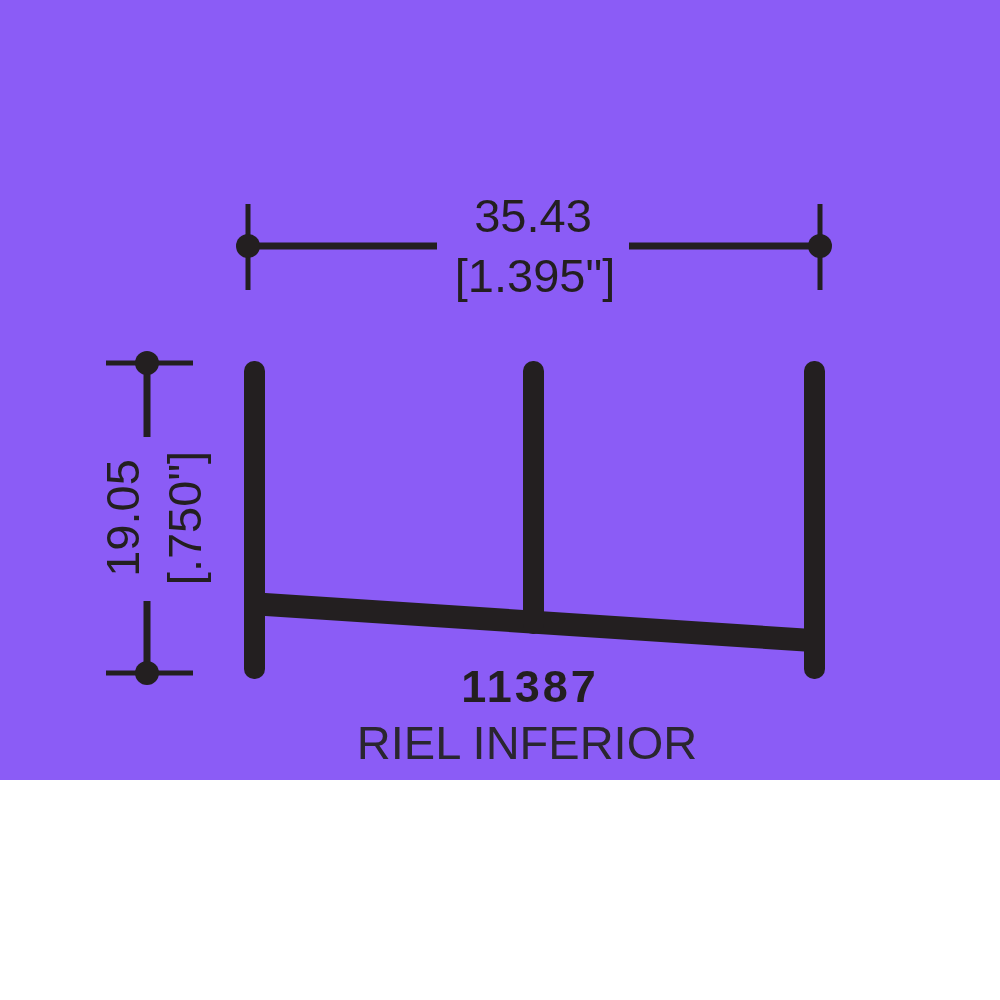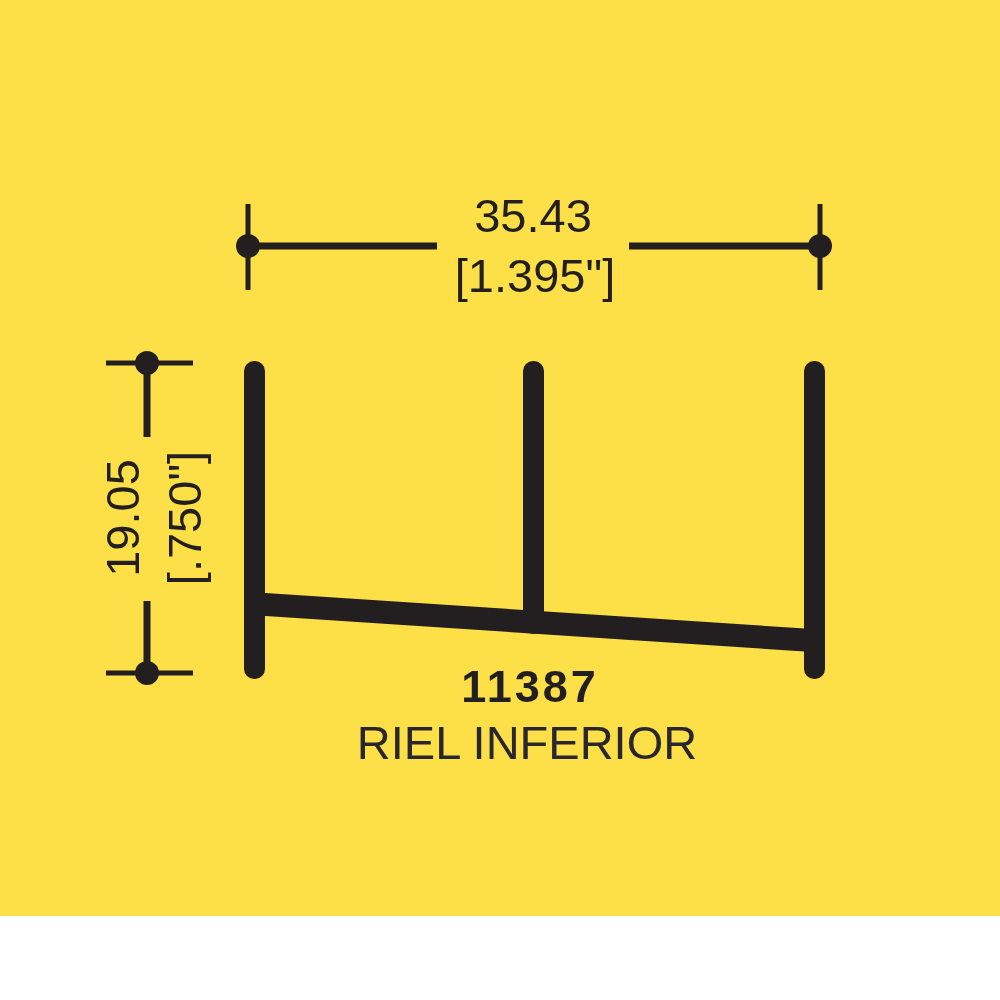--- a/index.html
+++ b/index.html
@@ -6,22 +6,22 @@
     margin: 0;
     padding: 0;
     background: #ffffff;
     width: 1000px;
     height: 1000px;
     font-family: "Liberation Sans", sans-serif;
   }
   .canvas {
     position: relative;
     width: 1000px;
-    height: 916px;
-    background: #fde047;
+    height: 780px;
+    background: #8b5cf6;
     overflow: hidden;
   }
   svg { display: block; }
   .dim-text {
     font-family: "Liberation Sans", sans-serif;
     font-size: 47px;
     fill: #231f20;
   }
   .part-number-text {
     font-family: "Liberation Sans", sans-serif;

